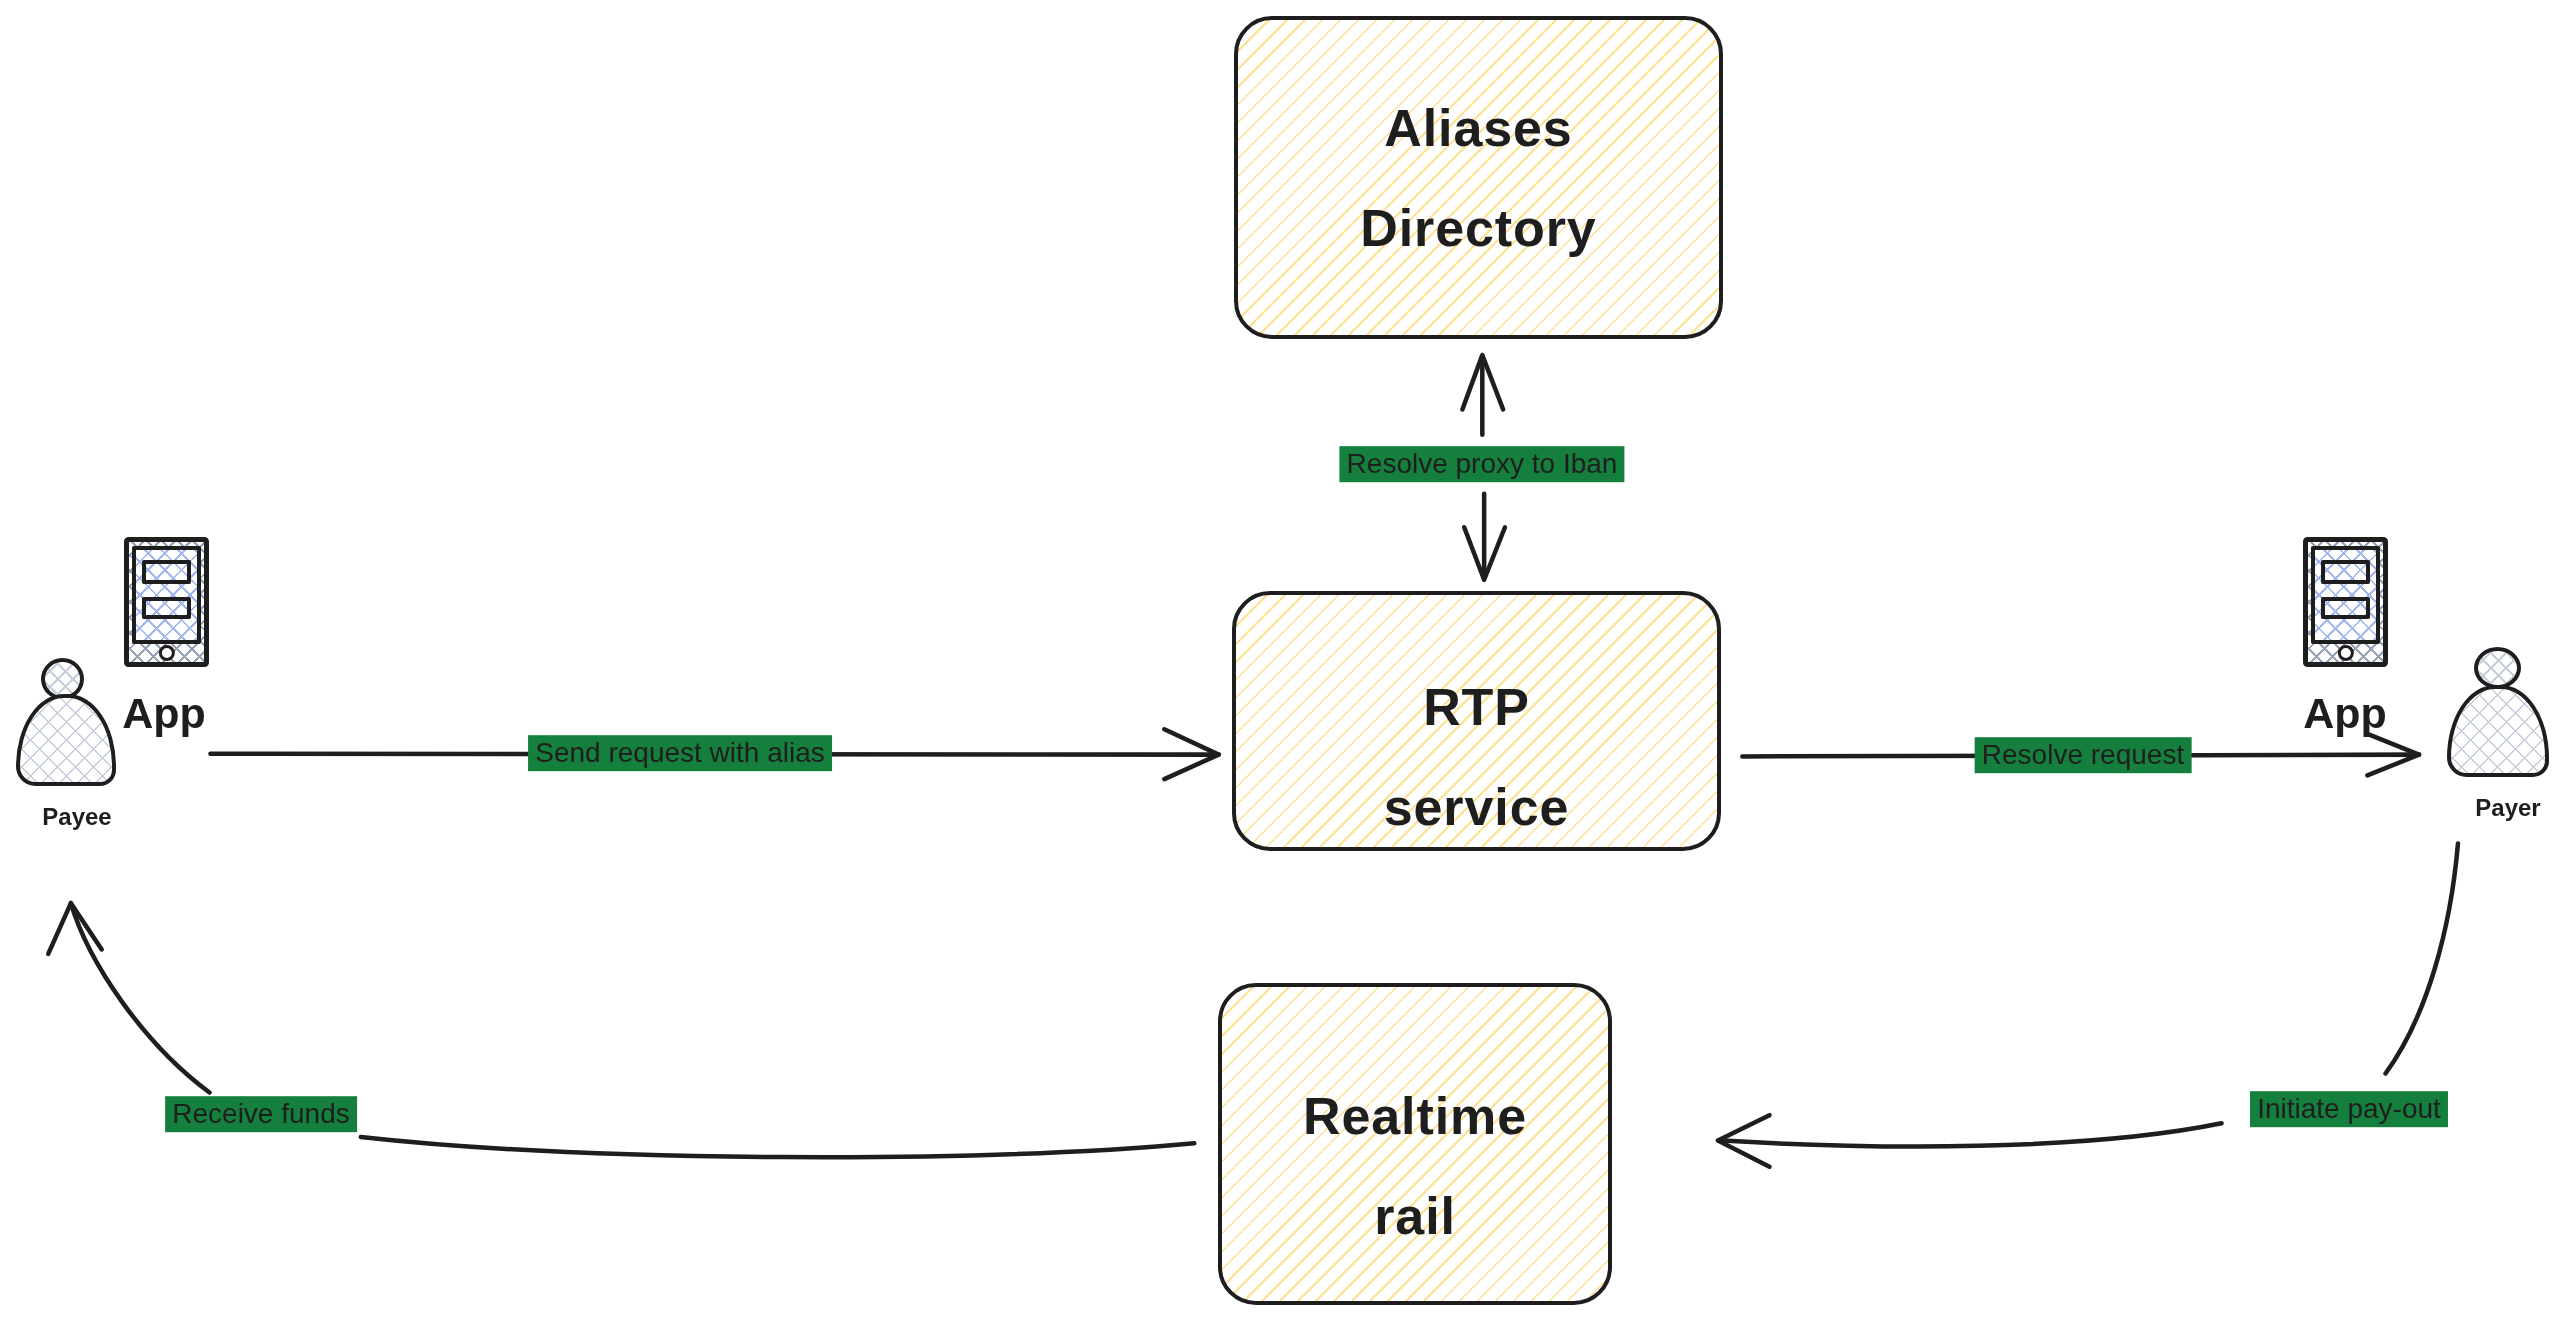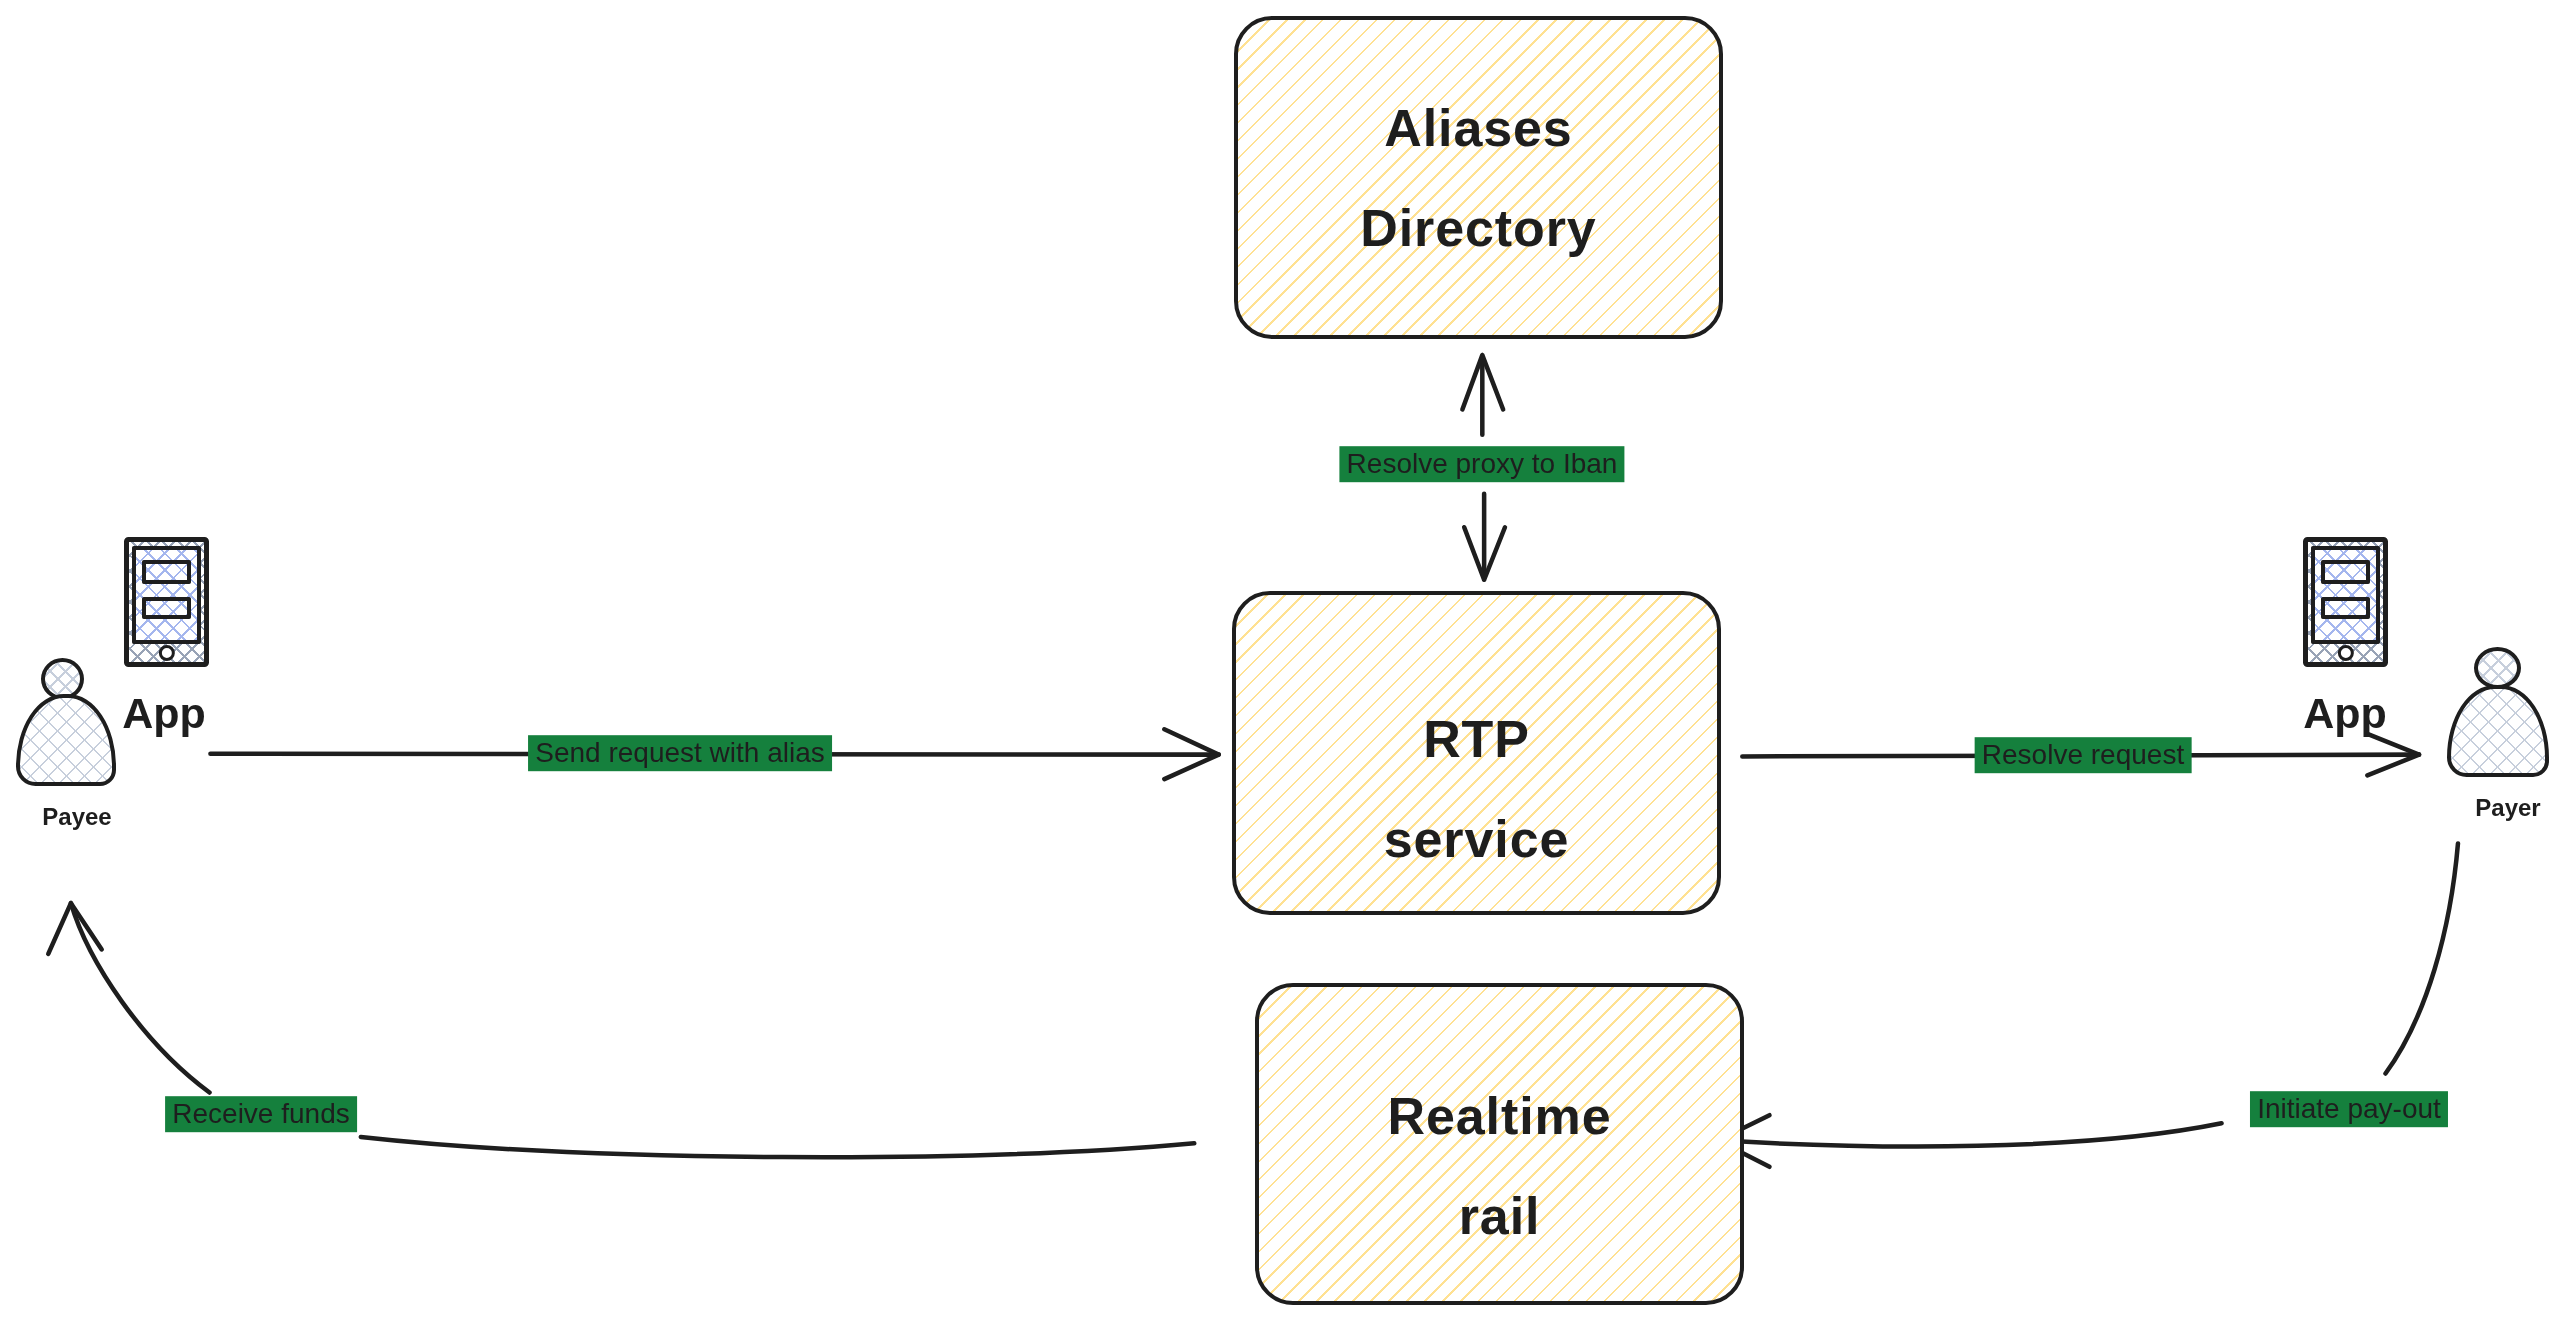--- a/index.html
+++ b/index.html
@@ -24,23 +24,23 @@
       repeating-linear-gradient(135deg, rgba(0,0,0,0) 0 8.2px, #ffe192 8.2px 10px, rgba(0,0,0,0) 10px 12.7px),
       #ffffff;
     display:flex;align-items:center;justify-content:center;text-align:center;
   }
   .node-label{
     white-space:pre-line;
     font-size:52px;line-height:100px;font-weight:600;
     letter-spacing:0.9px;
   }
   .node-aliases{left:1234px;top:16.3px;width:489px;height:323px;}
-  .node-rtp{left:1232px;top:591px;width:489px;height:324px;}
+  .node-rtp{left:1232px;top:591px;width:489px;height:260px;}
   .node-rtp .node-label{padding-top:71px;}
-  .node-realtime{left:1218px;top:983px;width:489px;height:322px;margin-left:37px;}
+  .node-realtime{left:1218px;top:983px;width:394px;height:322px;}
   .node-realtime .node-label{padding-top:43px;}
 
   
   .edge-label{
     position:absolute;
     transform:translate(-50%,-50%);
     font-size:28px;font-weight:500;
     background:#15803d;
     padding:1.8px 7.2px;
     white-space:nowrap;

